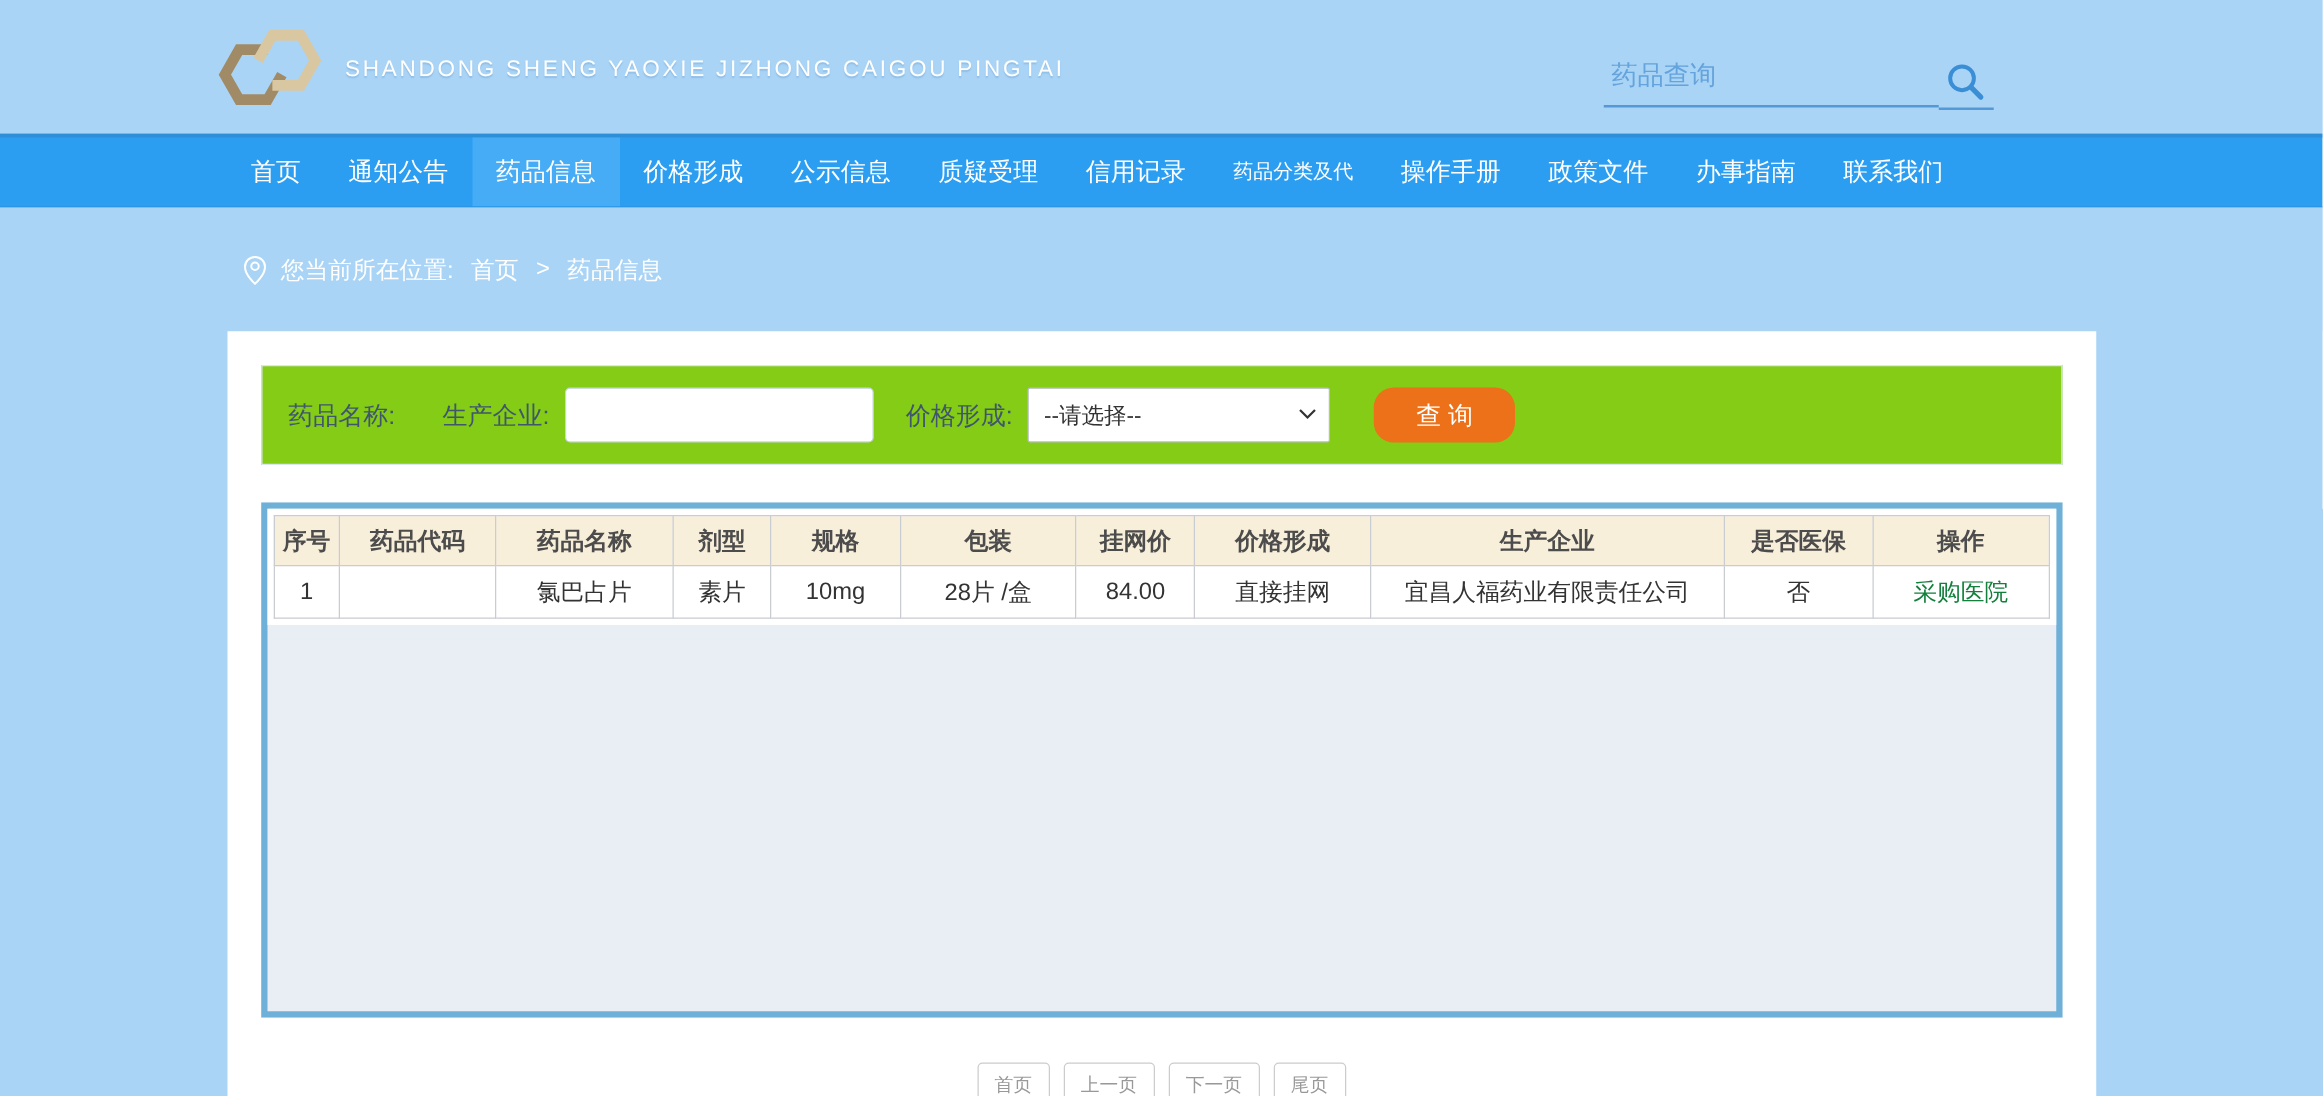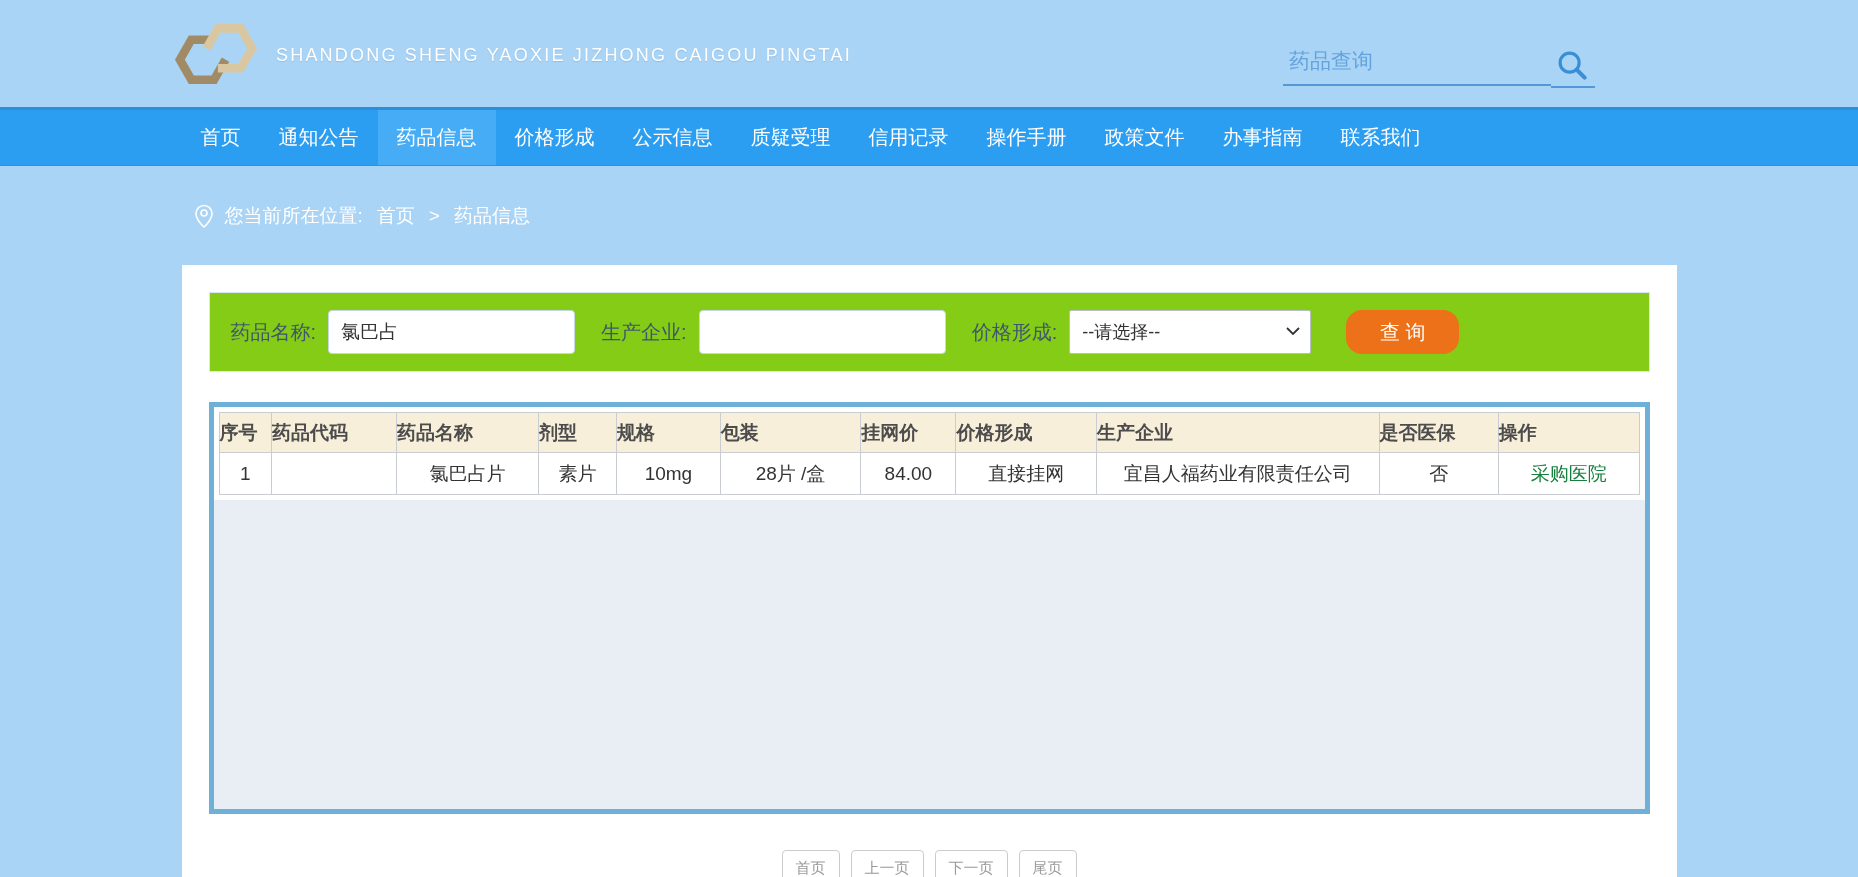--- a/index.html
+++ b/index.html
@@ -96,21 +96,21 @@
 
   
   .table-box {
     margin-top:30px; height:412px;
     border:5px solid #6fb0d8; background:#e9eef4;
   }
   .table-frame { background:#fff; padding:5px; }
   table { width:100%; border-collapse:collapse; table-layout:fixed; }
   th {
     background:#f8efdb; border:1px solid #c9ccd1; height:40px;
-    font-size:19px; font-weight:bold; color:#4c4c4c; text-align:left;
+    font-size:19px; font-weight:bold; color:#4c4c4c; text-align:center;
   }
   td {
     background:#fff; border:1px solid #c9ccd1; height:42px;
     font-size:19px; color:#333; text-align:center;
     overflow:hidden; white-space:nowrap;
   }
   td.link-cell a { color:#15803d; text-decoration:none; cursor:pointer; }
 
   
   .pagination {
@@ -149,20 +149,21 @@
 
 <div class="nav">
   <div class="nav-inner">
     <div class="nav-item">首页</div>
     <div class="nav-item">通知公告</div>
     <div class="nav-item active">药品信息</div>
     <div class="nav-item">价格形成</div>
     <div class="nav-item">公示信息</div>
     <div class="nav-item">质疑受理</div>
     <div class="nav-item">信用记录</div>
+    <div class="nav-item small">药品分类及代</div>
     <div class="nav-item">操作手册</div>
     <div class="nav-item">政策文件</div>
     <div class="nav-item">办事指南</div>
     <div class="nav-item">联系我们</div>
   </div>
 </div>
 
 <div class="crumb-band">
   <div class="crumb-inner">
     <svg class="pin-icon" viewBox="0 0 24 26" fill="none" stroke="#ffffff" stroke-width="1.6">
@@ -175,21 +176,20 @@
       <span class="seg">&gt;</span>
       <span class="seg crumb-link">药品信息</span>
     </div>
   </div>
 </div>
 
 <div class="main">
 
   <div class="filter-panel">
     <span class="f-label">药品名称:</span>
-    <input class="f-input" type="text" value="氯巴占" style="">
     <span class="gap"></span>
     <span class="f-label">生产企业:</span>
     <input class="f-input" type="text" value="" style="">
     <span class="gap"></span>
     <span class="f-label">价格形成:</span>
     <span class="select-wrap">
       <select class="f-select">
         <option>--请选择--</option>
       </select>
       <svg class="chevron" viewBox="0 0 16 16">

